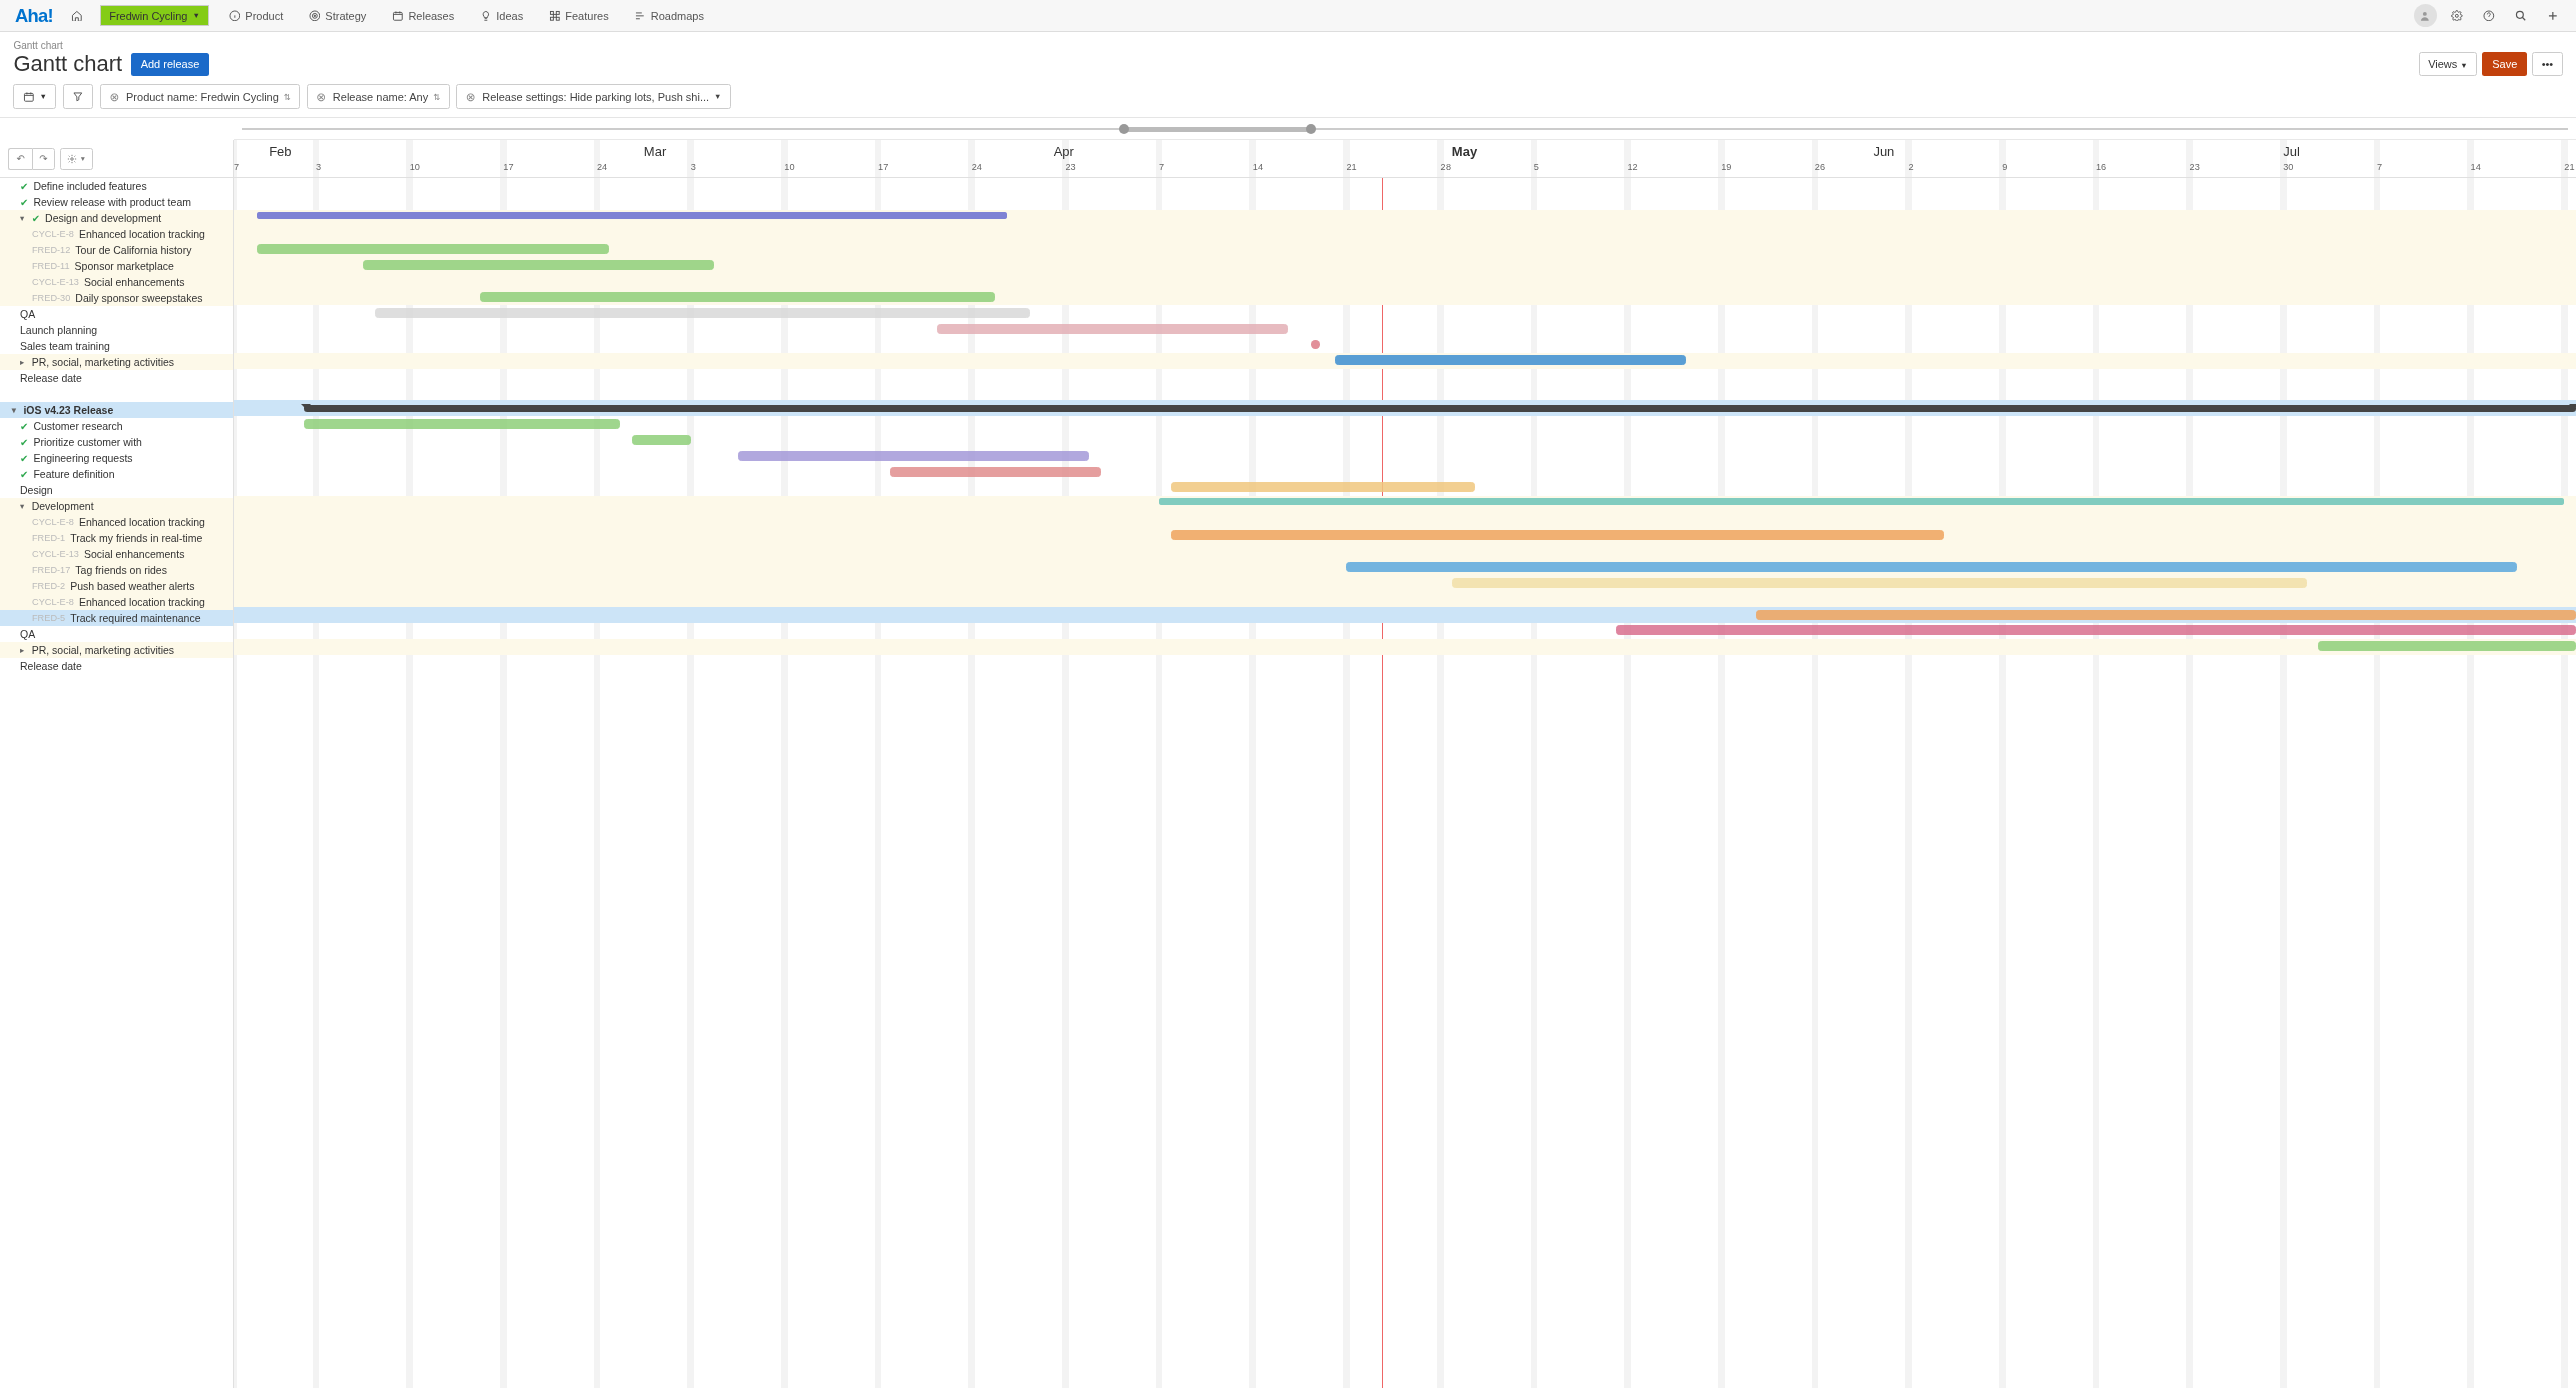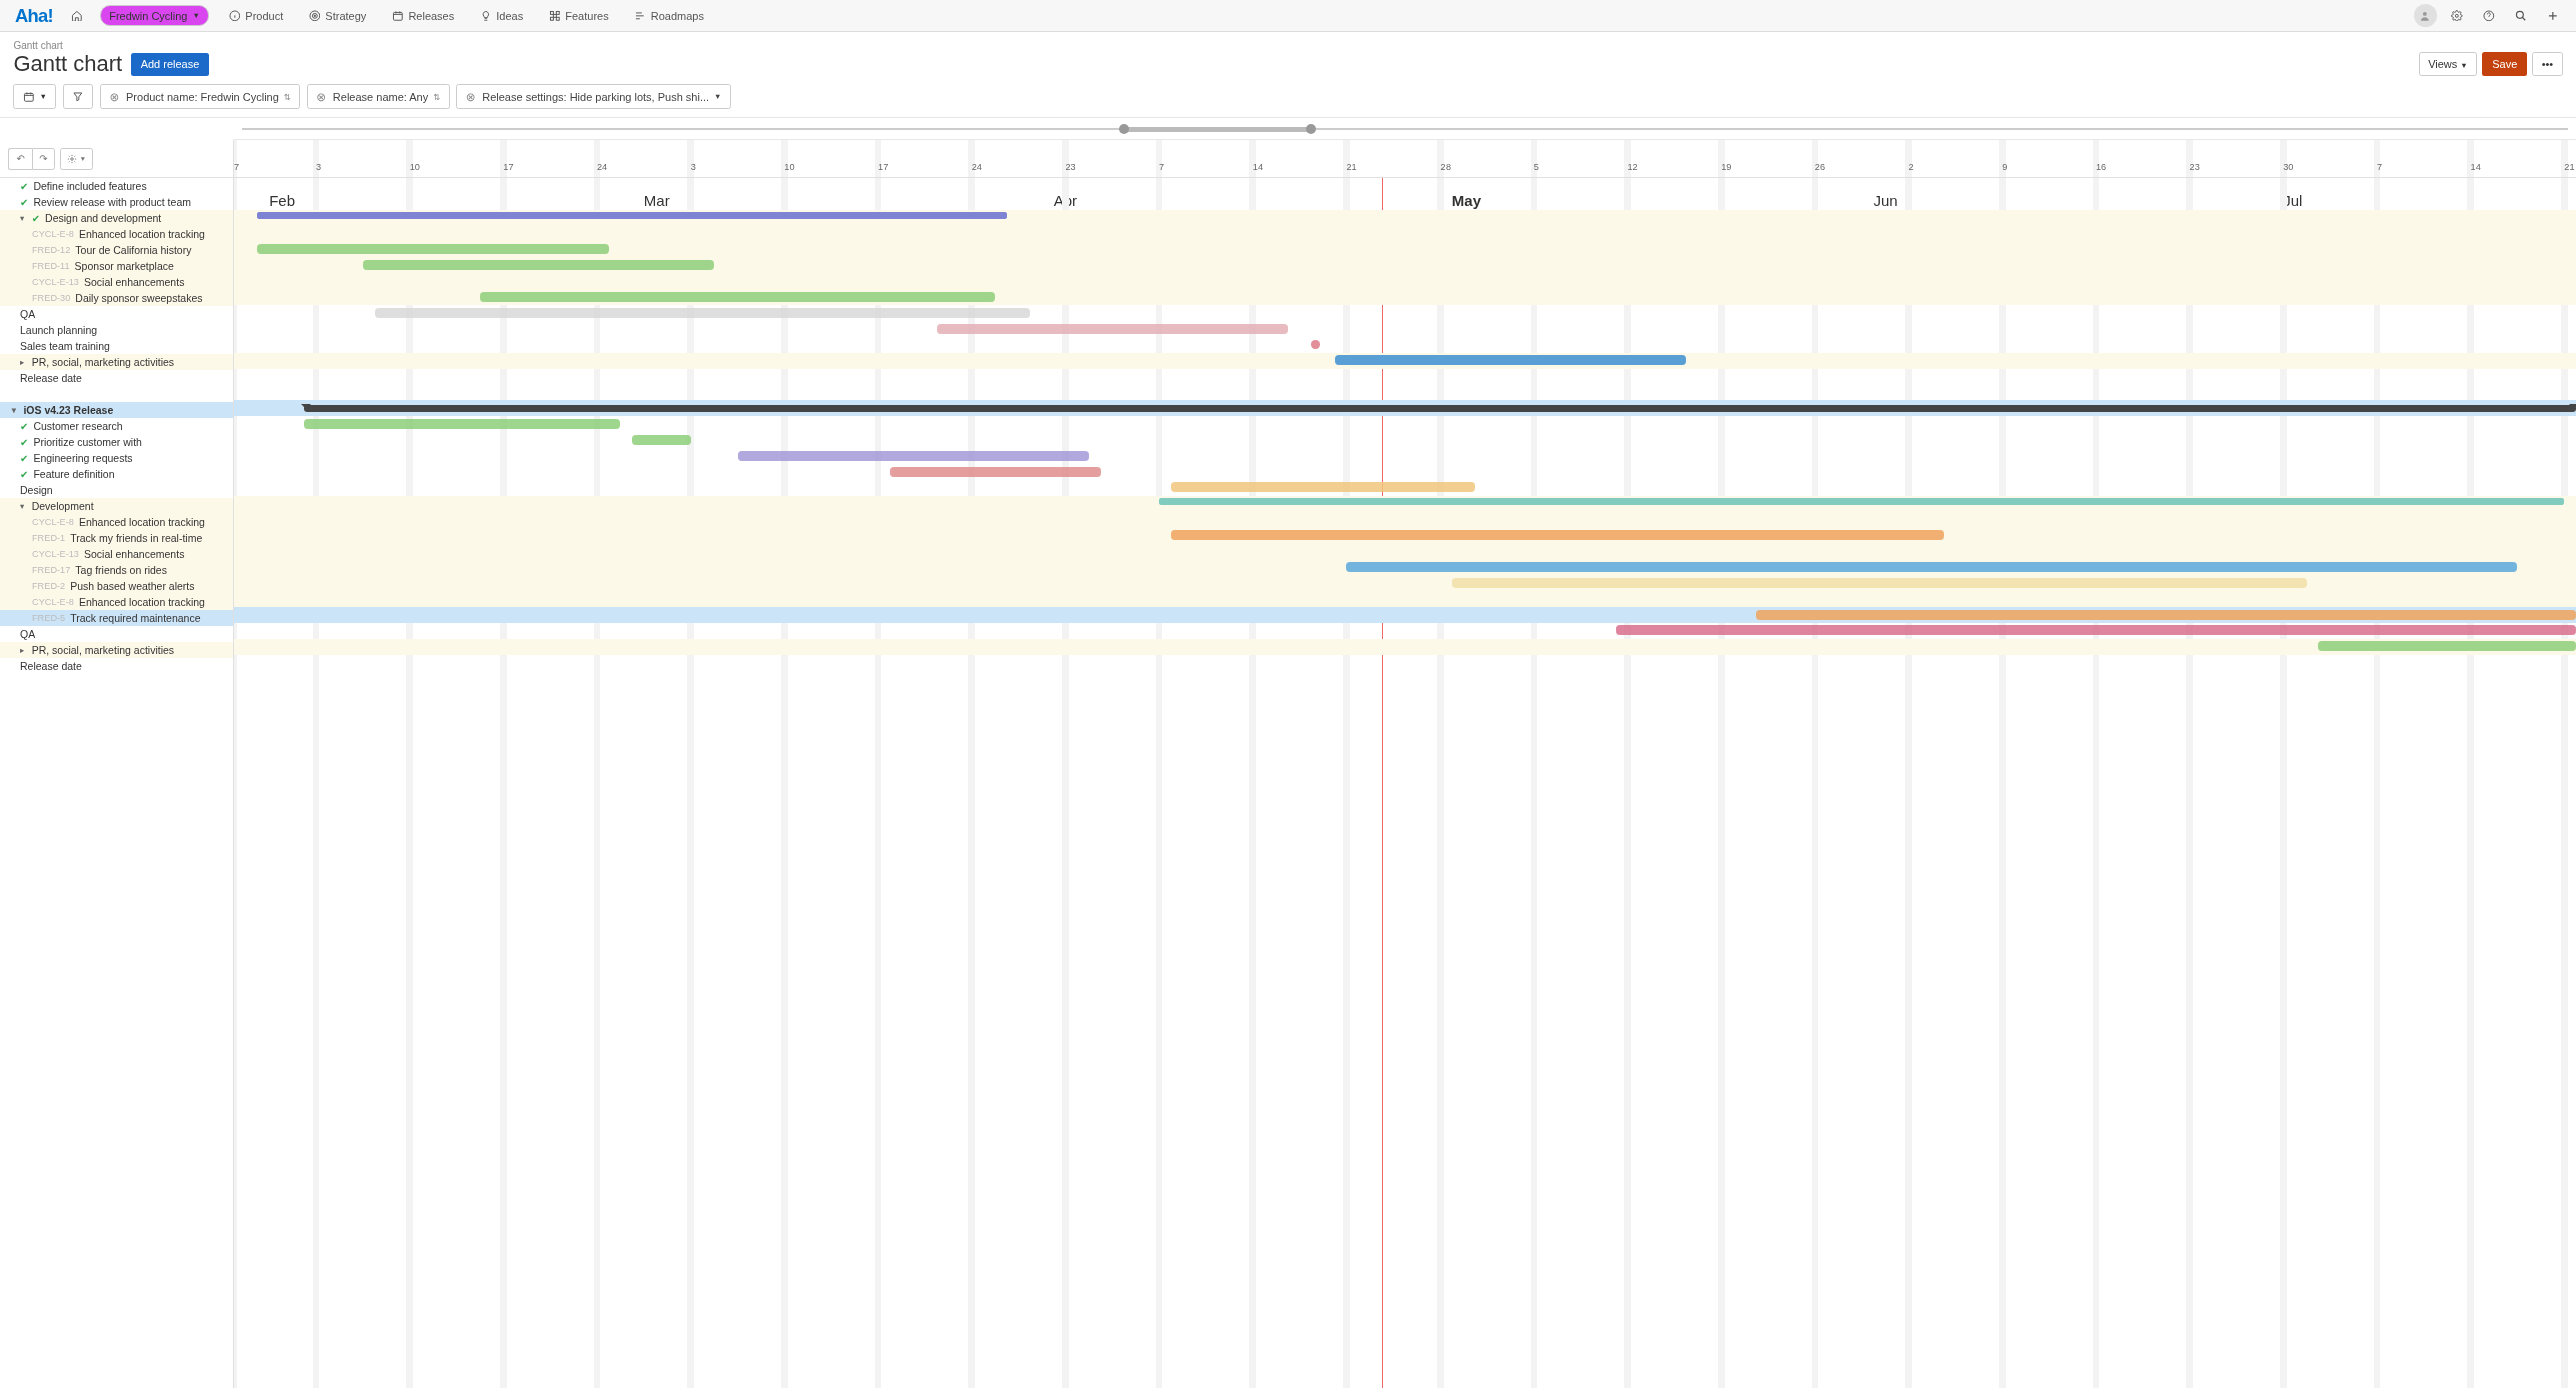--- a/index.html
+++ b/index.html
@@ -3,21 +3,21 @@
 <meta charset="utf-8">
 <style>
 * { margin: 0; padding: 0; box-sizing: border-box; font-family: -apple-system, BlinkMacSystemFont, "Segoe UI", Helvetica, Arial, sans-serif; }
 body { background: #fff; color: #333; font-size: 11px; overflow: hidden; }
 
 
 .topnav { height: 32px; background: #f7f7f7; border-bottom: 0.8px solid #ddd; display: flex; align-items: center; padding: 0 6.7px; }
 .logo { color: #0073cf; font-weight: 800; font-size: 18.4px; padding: 0 8.4px; letter-spacing: -0.8px; }
 .nav-item { display: flex; align-items: center; height: 32px; padding: 0 11.7px; color: #555; font-size: 11px; cursor: pointer; border-right: 0.8px solid transparent; border-left: 0.8px solid transparent; }
 .nav-icon { margin-right: 5px; display: inline-flex; }
-.workspace-btn { background: #d946ef; border: 0.8px solid #ccc; border-radius: 10px; padding: 3.3px 8.4px; margin: 0 6.7px; display: flex; align-items: center; font-size: 11px; }
+.workspace-btn { background: #84cc16; border: 0.8px solid #ccc; border-radius: 0; padding: 3.3px 8.4px; margin: 0 6.7px; display: flex; align-items: center; font-size: 11px; }
 .workspace-btn .caret { margin-left: 5px; font-size: 7.5px; }
 .nav-right { margin-left: auto; display: flex; align-items: center; }
 .nav-ico-btn { width: 32px; height: 32px; display: flex; align-items: center; justify-content: center; cursor: pointer; color: #666; }
 .avatar { width: 23.4px; height: 23.4px; border-radius: 50%; background: #e0e0e0; display: flex; align-items: center; justify-content: center; }
 
 
 .page-head { padding: 8.4px 13.4px 6.7px; }
 .breadcrumb { color: #888; font-size: 10px; }
 .title-row { display: flex; align-items: center; gap: 8.4px; }
 .page-title { font-size: 22px; font-weight: 400; color: #333; }
@@ -57,21 +57,21 @@
 .row.lvl3 { padding-left: 32px; }
 .row.hl-blue { background: #cce4f7; }
 .row.hl-soft { background: #fdf9e9; }
 .chevron { display: inline-block; width: 8.4px; font-size: 8.4px; color: #666; margin-right: 3.3px; }
 .check { color: #2fa84f; margin-right: 5px; font-size: 10px; }
 .ref { color: #bbb; font-size: 9.2px; margin-right: 5px; }
 
 
 .right-col { flex: 1; position: relative; overflow: hidden; }
 .time-header { height: 38px; border-bottom: 0.8px solid #e0e0e0; position: relative; }
-.month-lbl { position: absolute; top: 3.3px; font-size: 15px; color: #333; margin-top: 48px; }
+.month-lbl { position: absolute; top: 3.3px; font-size: 13px; color: #333; }
 .day-lbl { position: absolute; top: 22px; font-size: 9.2px; color: #666; }
 .grid-line { position: absolute; top: 0; bottom: 0; width: 6.7px; background: #f3f3f3; }
 .today-line { position: absolute; top: 0; bottom: 0; width: 0.8px; background: #e66; }
 
 .row-bg { position: absolute; left: 0; right: 0; height: 16px; }
 .row-bg.hl-blue { background: #cce4f7; }
 .row-bg.hl-soft { background: #fdf9e9; }
 
 .bars { position: absolute; left: 0; right: 0; top: 38px; bottom: 0; }
 .bar { position: absolute; height: 10px; border-radius: 3.3px; }

